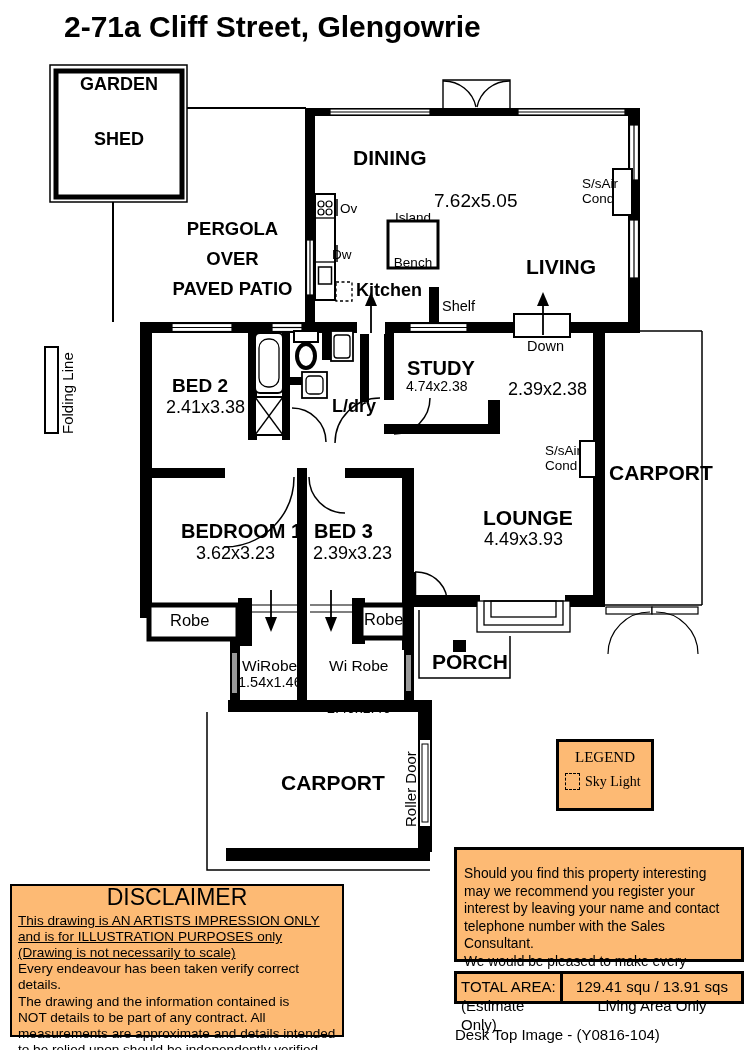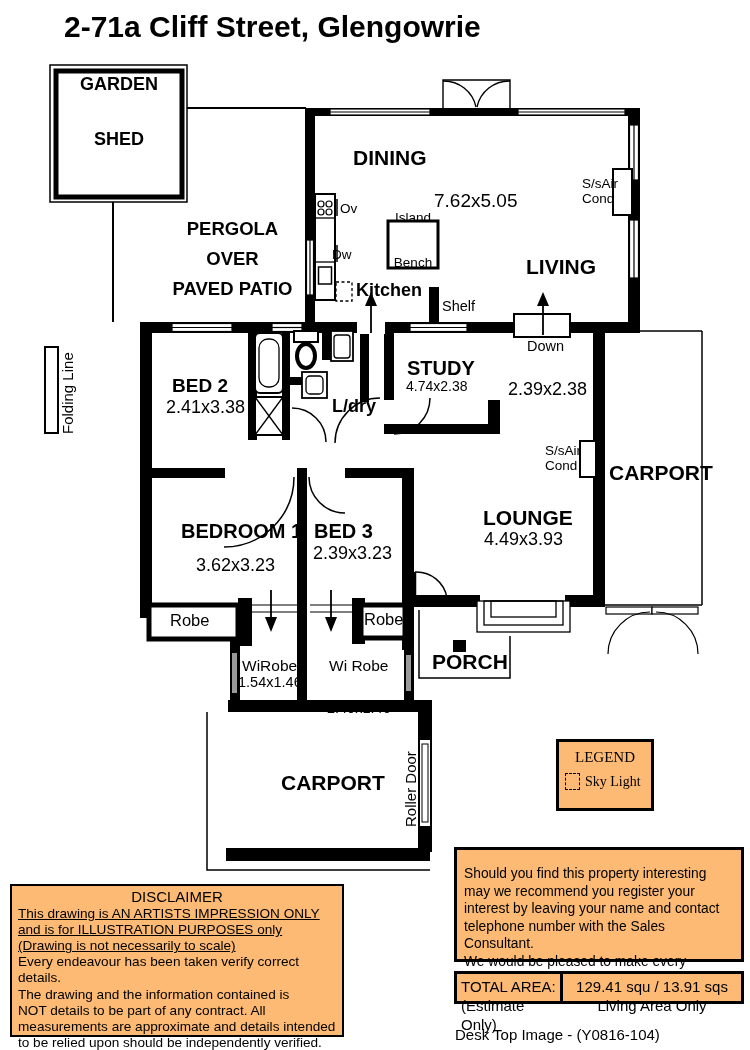--- a/index.html
+++ b/index.html
@@ -248,21 +248,21 @@
   <div class="lbl" style="left:166px;top:397px;font-size:18px;">2.41x3.38</div>
   <div class="lbl b" style="left:332px;top:396px;font-size:18px;">L/dry</div>
 
   <div class="lbl" style="left:545px;top:443px;font-size:13.5px;line-height:15px;">
     <div>S/sAir</div>
     <div>Cond</div>
   </div>
   <div class="lbl b" style="left:609px;top:461px;font-size:21px;">CARPORT</div>
 
   <div class="lbl b" style="left:181px;top:520px;font-size:20px;">BEDROOM 1</div>
-  <div class="lbl" style="left:196px;top:543px;font-size:18px;margin-top:12px;">3.62x3.23</div>
+  <div class="lbl" style="left:196px;top:543px;font-size:18px;">3.62x3.23</div>
   <div class="lbl b" style="left:314px;top:520px;font-size:20px;">BED 3</div>
   <div class="lbl" style="left:313px;top:543px;font-size:18px;">2.39x3.23</div>
 
   <div class="lbl b" style="left:483px;top:506px;font-size:21px;">LOUNGE</div>
   <div class="lbl" style="left:484px;top:529px;font-size:18px;">4.49x3.93</div>
 
   <div class="lbl" style="left:170px;top:611px;font-size:16.5px;">Robe</div>
   <div class="lbl" style="left:364px;top:610px;font-size:16.5px;">Robe</div>
 
   <div class="lbl" style="left:242px;top:657px;font-size:15.5px;">WiRobe</div>
@@ -278,21 +278,21 @@
 
   <div class="boxed" id="legend-box">
     <div class="serif ctr" style="font-size:15px;margin-top:7px;">LEGEND</div>
     <div style="display:flex;align-items:center;margin:7px 0 0 6px;">
       <span style="display:inline-block;width:13px;height:15px;border:1.5px dashed #000;"></span>
       <span class="serif" style="font-size:14px;margin-left:5px;">Sky Light</span>
     </div>
   </div>
 
   <div class="boxed" id="disclaimer-box">
-    <div class="ctr" style="font-size:15px;margin-bottom:1px;">DISCLAIMER</div>
+    <div class="ctr" style="font-size:23px;margin-bottom:8px;">DISCLAIMER</div>
     <div class="u">This drawing is AN ARTISTS IMPRESSION ONLY</div>
     <div class="u">and is for ILLUSTRATION PURPOSES only</div>
     <div class="u">(Drawing is not necessarily to scale)</div>
     <div>Every endeavour has been taken verify correct details.</div>
     <div>The drawing and the information contained is</div>
     <div>NOT details to be part of any contract.  All</div>
     <div>measurements are approximate and details intended</div>
     <div>to be relied upon should be independently verified.</div>
   </div>
 

